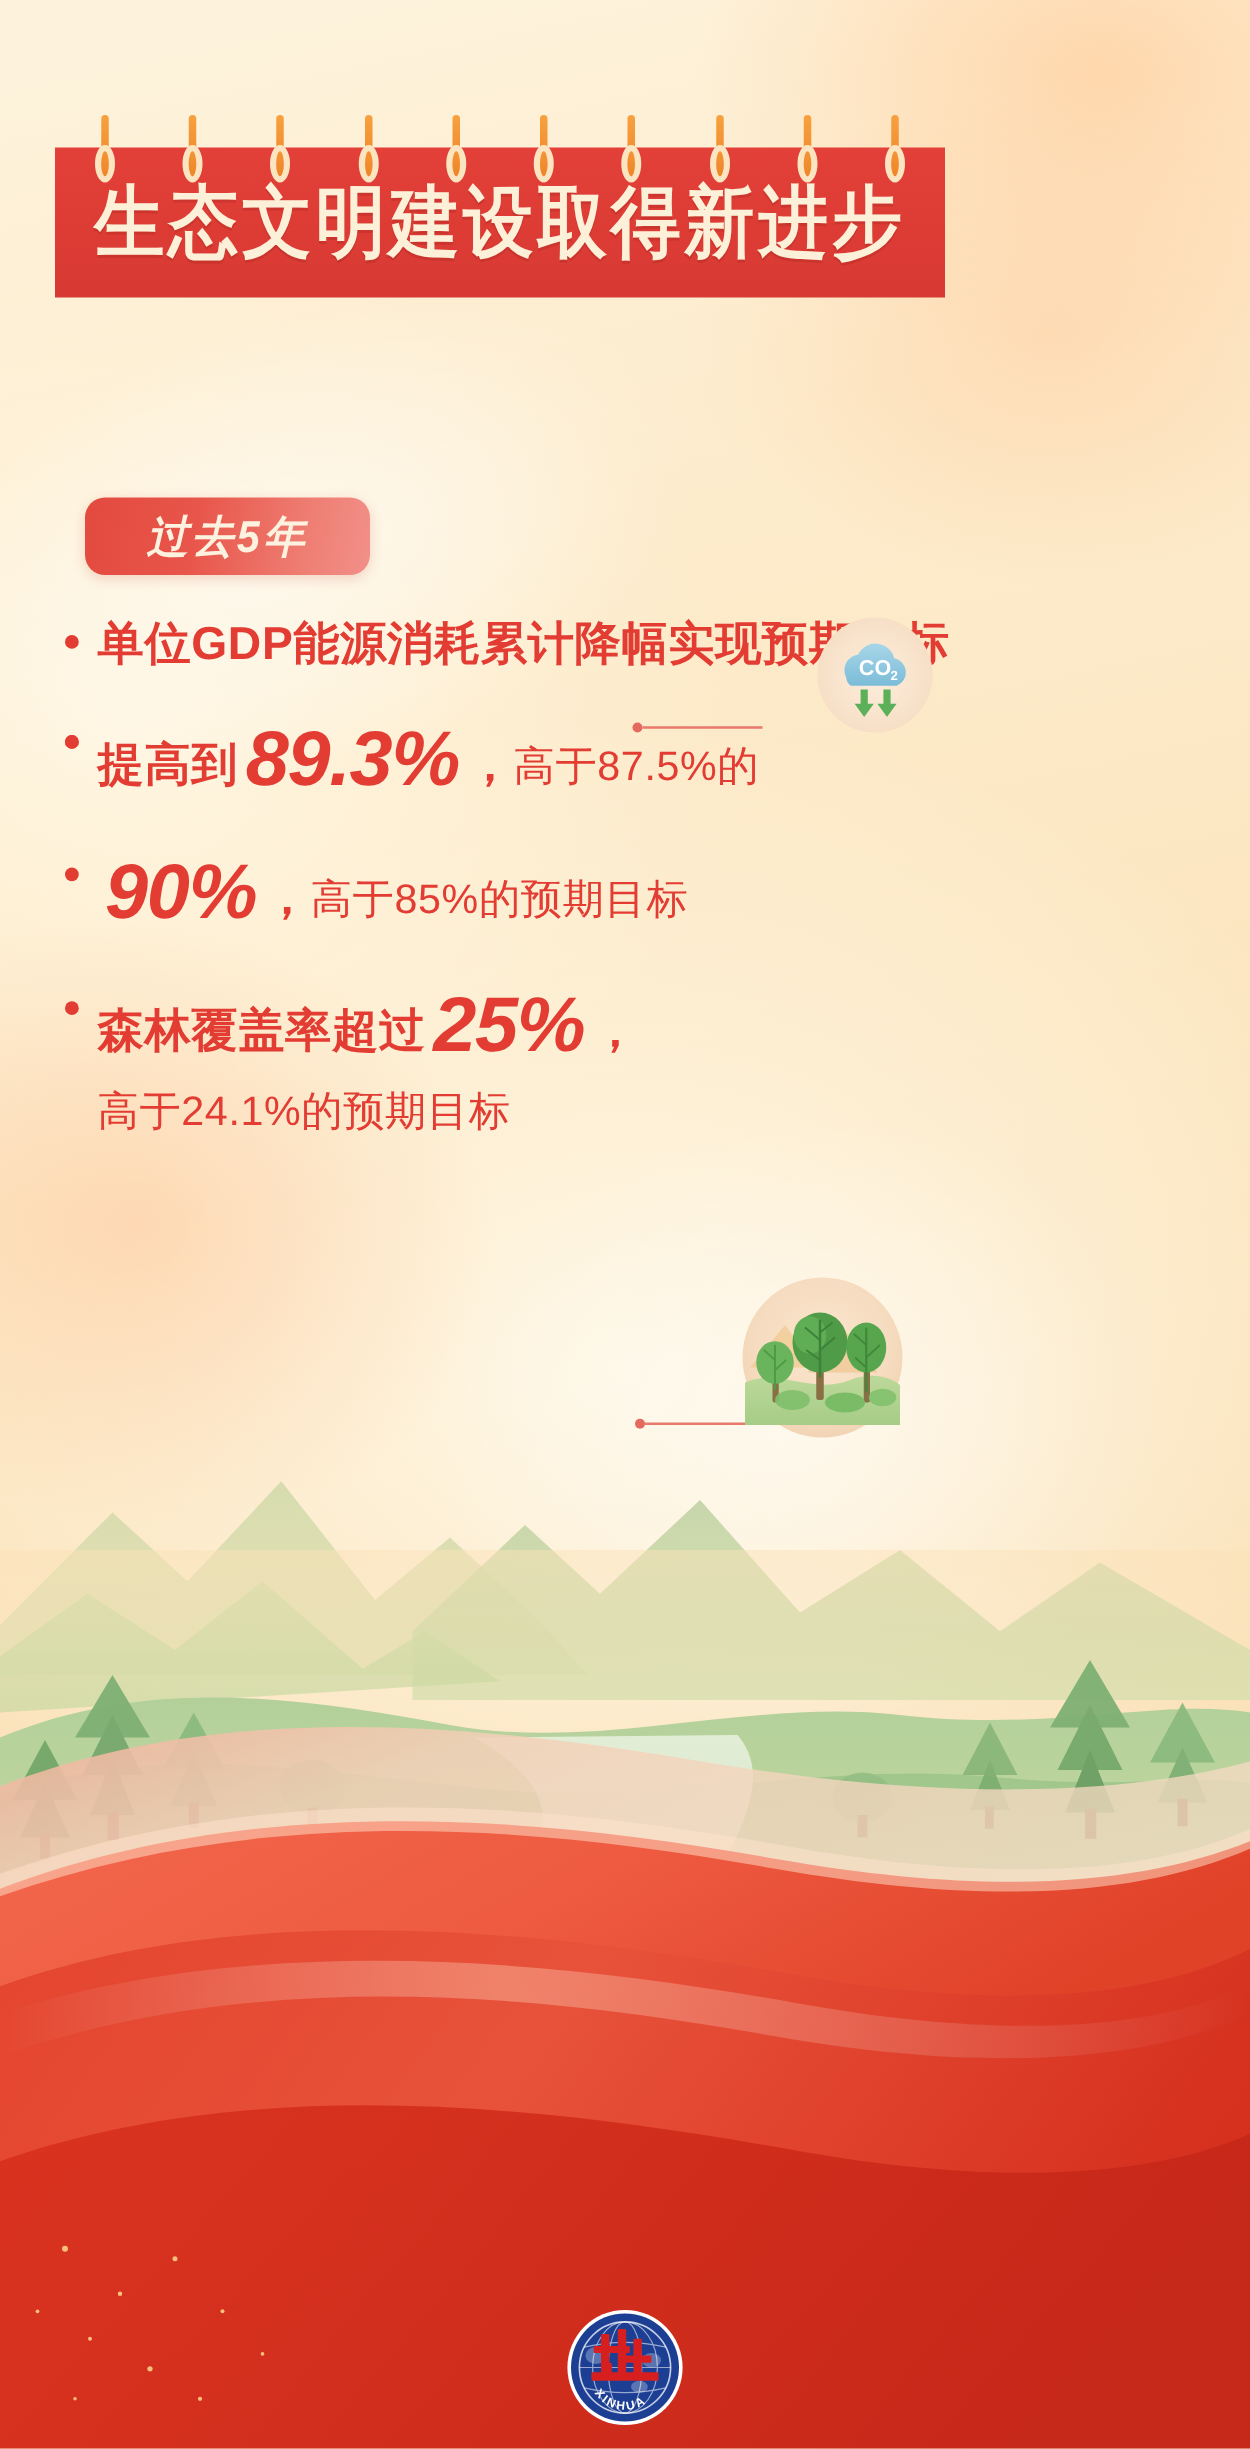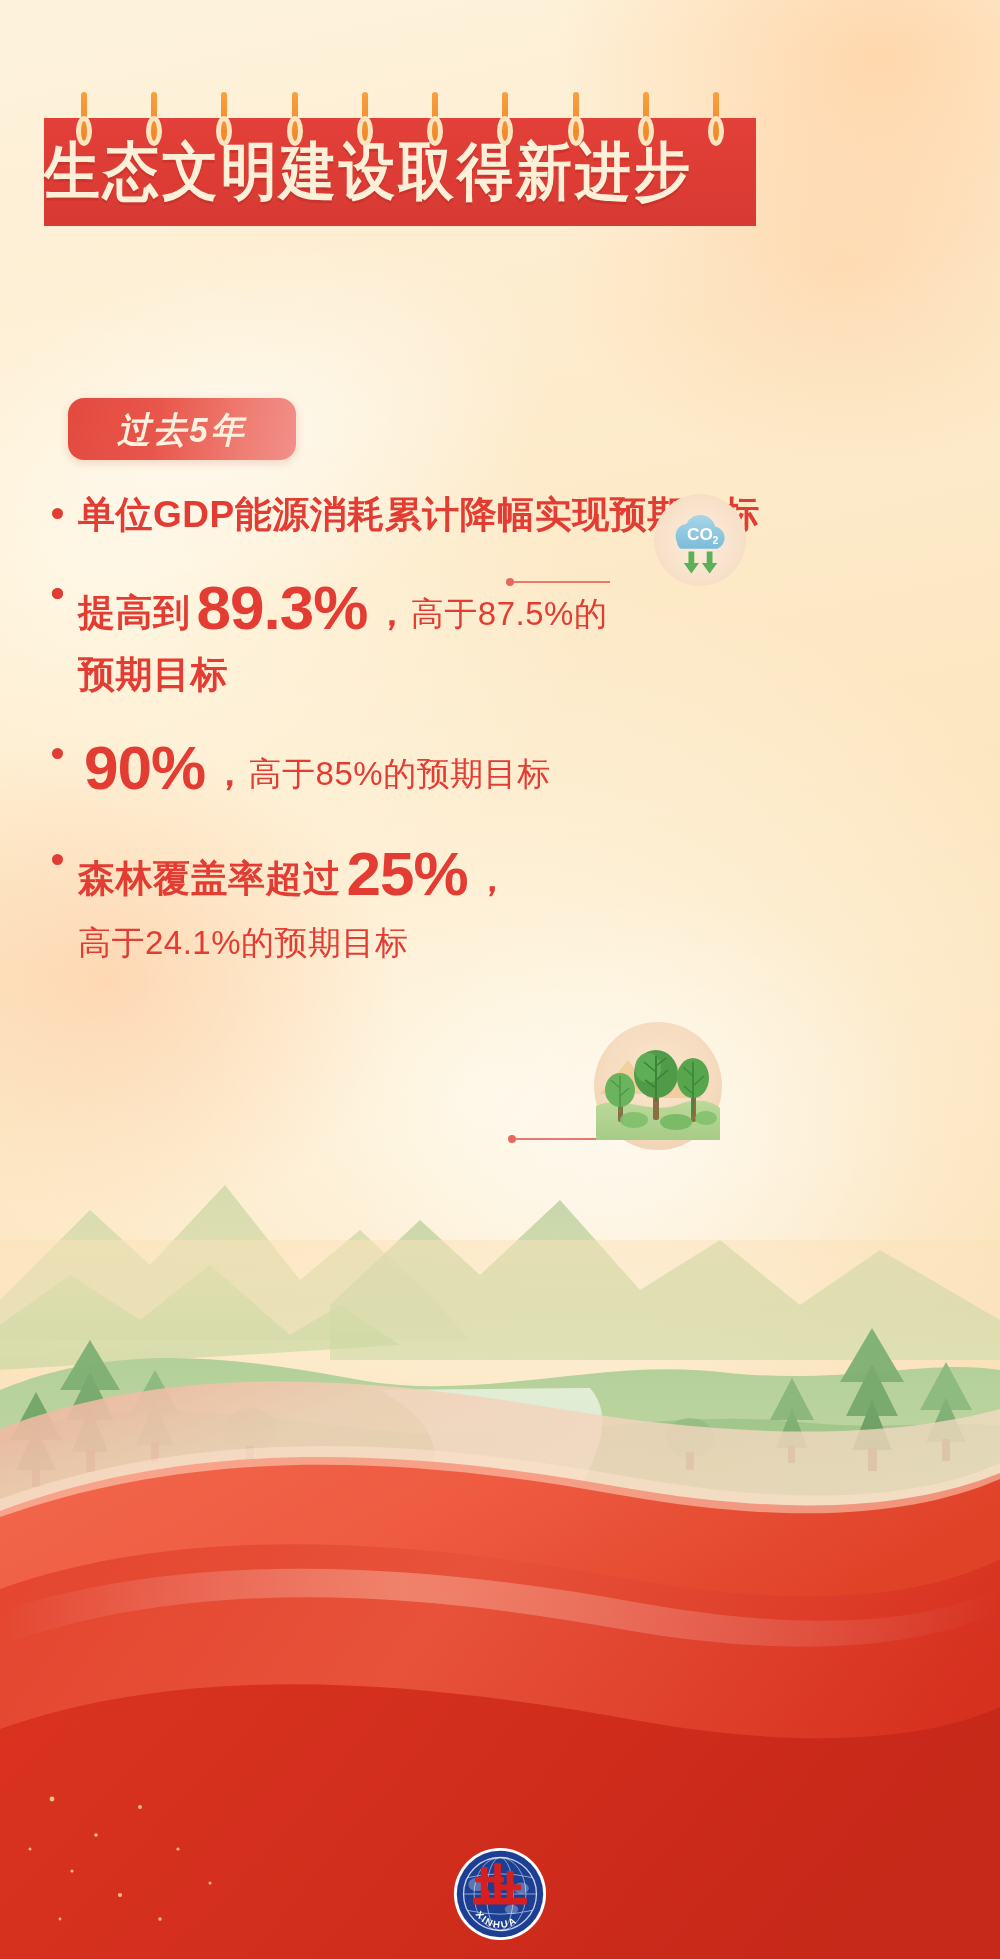--- a/index.html
+++ b/index.html
@@ -32,23 +32,23 @@
        background:radial-gradient(ellipse at center, rgba(255,200,150,.45) 0%, rgba(255,200,150,0) 66%); }
   .s3{ left:-200px; top:720px; width:620px; height:520px;
        background:radial-gradient(ellipse at center, rgba(255,186,140,.40) 0%, rgba(255,186,140,0) 66%);
        transform:rotate(12deg); }
   .s4{ left:330px; top:880px; width:620px; height:520px;
        background:radial-gradient(ellipse at center, rgba(255,255,255,.5) 0%, rgba(255,255,255,0) 68%);
        transform:rotate(-10deg); }
 
   
   #title-banner{
-    position:absolute; left:44px; top:118px; width:712px; height:108px;
+    position:absolute; left:44px; top:118px; width:712px; height:120px;
     background:linear-gradient(180deg,#e24038 0%,#dd3c35 55%,#d73a33 100%);
-    display:flex; align-items:center; justify-content:flex-start;
+    display:flex; align-items:center; justify-content:center;
     z-index:6;
   }
   #title-text{
     color:#fdf0d8;
     font-size:56px;
     font-weight:700;
     letter-spacing:3px;
     line-height:1;
     white-space:nowrap;
     text-shadow:0 2px 0 rgba(150,30,25,.25);
@@ -96,20 +96,21 @@
     font-weight:700;
     font-size:37px;
     line-height:1.45;
     letter-spacing:.5px;
     white-space:nowrap;
   }
   .line.tight{ line-height:1.30; }
   .big{
     font-size:62px;
     font-weight:700;
+    font-style:italic;
     letter-spacing:-1px;
     padding:0 6px;
     vertical-align:-4px;
   }
   .sub{ font-size:33px; font-weight:400; }
 
   
   .connector{ position:absolute; display:flex; align-items:center; }
   .connector .cdot{ width:8px;height:8px;border-radius:50%;background:#e46a5e; }
   .connector .cline{ height:2px; background:#e8796c; }
@@ -274,21 +275,20 @@
       <div class="item">
         <span class="dot"></span>
         <div class="line"><span>单位GDP能源消耗累计降幅实现预期目标</span></div>
       </div>
       <div class="item">
         <span class="dot"></span>
       </div>
       <div class="item">
         <span class="dot"></span>
         <div class="line tight"><span>提高到</span><span class="big">89.3%</span><span>，</span><span class="sub">高于87.5%的</span></div>
-        <div class="line"><span>预期目标</span></div>
       </div>
       <div class="item">
         <span class="dot"></span>
         <div class="line tight"><span class="big">90%</span><span>，</span><span class="sub">高于85%的预期目标</span></div>
       </div>
       <div class="item">
         <span class="dot"></span>
         <div class="line tight"><span>森林覆盖率超过</span><span class="big">25%</span><span>，</span></div>
         <div class="line"><span class="sub">高于24.1%的预期目标</span></div>
       </div>

